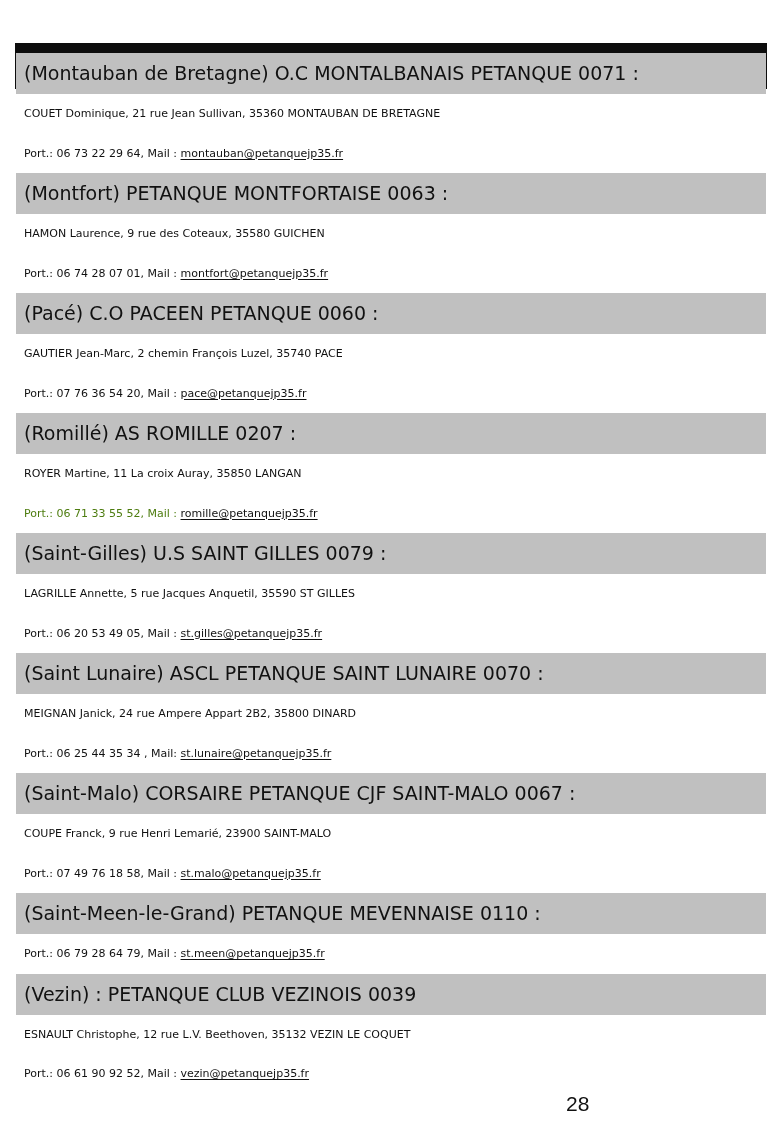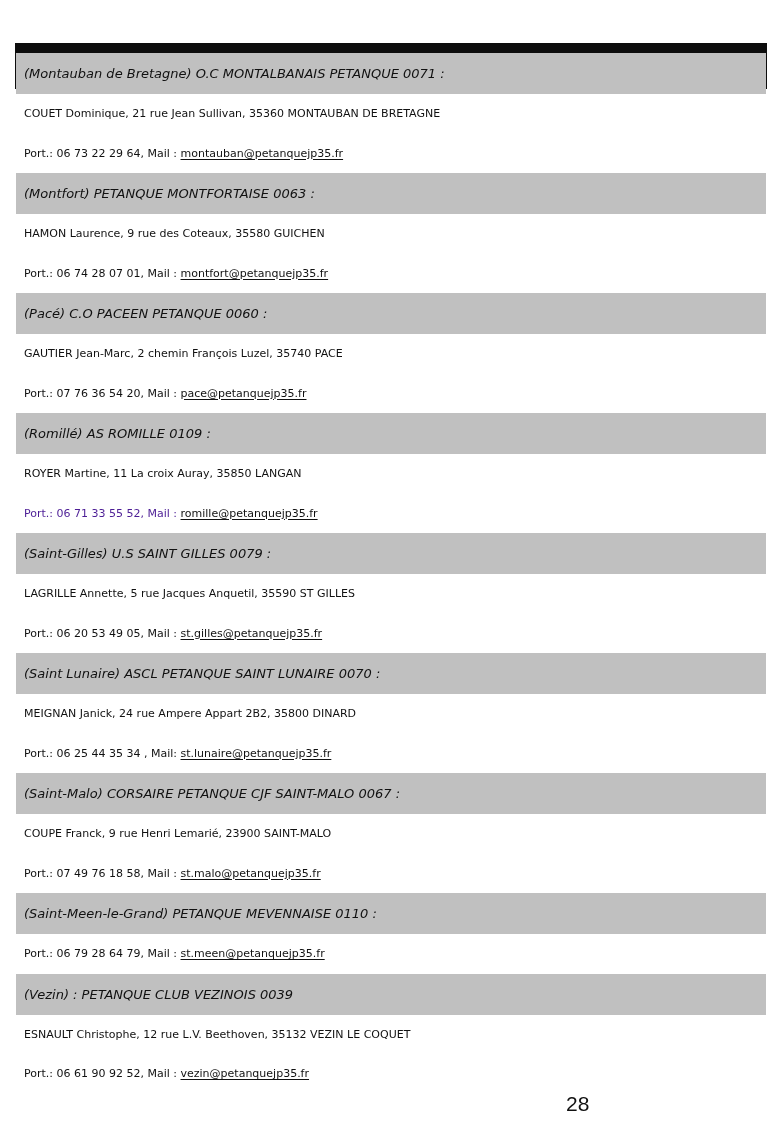--- a/index.html
+++ b/index.html
@@ -6,21 +6,21 @@
   body { width: 775px; height: 1123px; position: relative; overflow: hidden;
          font-family: "DejaVu Sans", sans-serif; color: #111; }
   .title-bar { position: absolute; left: 15px; top: 7px; width: 752px; height: 46px;
                background: #0d0d0d; color: #fff; text-align: center;
                font-family: "Liberation Sans", sans-serif; font-weight: bold; font-size: 25px;
                line-height: 46px; margin-top: 36px; }
   .title-bar .u { text-decoration: underline; text-decoration-thickness: 2px; text-underline-offset: 3px; }
   .entries { position: absolute; left: 16px; top: 53px; width: 750px; }
   .entry { display: block; }
   .club { background: #c0c0c0; height: 41px; line-height: 41px; padding-left: 8px;
-          font-size: 13px; white-space: nowrap; font-style: italic; }
+          font-size: 19px; white-space: nowrap; }
   .row { height: 39.5px; line-height: 39.5px; padding-left: 8px; font-size: 11px; white-space: nowrap; }
   .mail { text-decoration: underline; color: #111; text-underline-offset: 2px; }
   .page-num { position: absolute; left: 566px; top: 1092px; font-size: 21px;
               font-family: Liberation Sans, sans-serif; color: #111; }
 </style>
 </head>
 <body>
 
 <div class="title-bar">
   <span class="u">CORRESPONDANTS DU SECTEUR 2</span><span> suite</span>
@@ -36,23 +36,23 @@
     <div class="club">(Montfort) PETANQUE MONTFORTAISE 0063 :</div>
     <div class="row">HAMON Laurence, 9 rue des Coteaux, 35580 GUICHEN</div>
     <div class="row"><span>Port.: 06 74 28 07 01, Mail : </span><span class="mail">montfort@petanquejp35.fr</span></div>
   </div>
   <div class="entry">
     <div class="club">(Pacé) C.O PACEEN PETANQUE 0060 :</div>
     <div class="row">GAUTIER Jean-Marc, 2 chemin François Luzel, 35740 PACE</div>
     <div class="row"><span>Port.: 07 76 36 54 20, Mail : </span><span class="mail">pace@petanquejp35.fr</span></div>
   </div>
   <div class="entry">
-    <div class="club">(Romillé) AS ROMILLE 0109 :</div>
+    <div class="club">(Romillé) AS ROMILLE 0207 :</div>
     <div class="row">ROYER Martine, 11 La croix Auray, 35850 LANGAN</div>
-    <div class="row"><span style="color:#4c1d95">Port.: 06 71 33 55 52, Mail : </span><span class="mail">romille@petanquejp35.fr</span></div>
+    <div class="row"><span style="color:#4d7c0f">Port.: 06 71 33 55 52, Mail : </span><span class="mail">romille@petanquejp35.fr</span></div>
   </div>
   <div class="entry">
     <div class="club">(Saint-Gilles) U.S SAINT GILLES 0079 :</div>
     <div class="row">LAGRILLE Annette, 5 rue Jacques Anquetil, 35590 ST GILLES</div>
     <div class="row"><span>Port.: 06 20 53 49 05, Mail : </span><span class="mail">st.gilles@petanquejp35.fr</span></div>
   </div>
   <div class="entry">
     <div class="club">(Saint Lunaire) ASCL PETANQUE SAINT LUNAIRE 0070 :</div>
     <div class="row">MEIGNAN Janick, 24 rue Ampere Appart 2B2, 35800 DINARD</div>
     <div class="row"><span>Port.: 06 25 44 35 34 , Mail: </span><span class="mail">st.lunaire@petanquejp35.fr</span></div>

